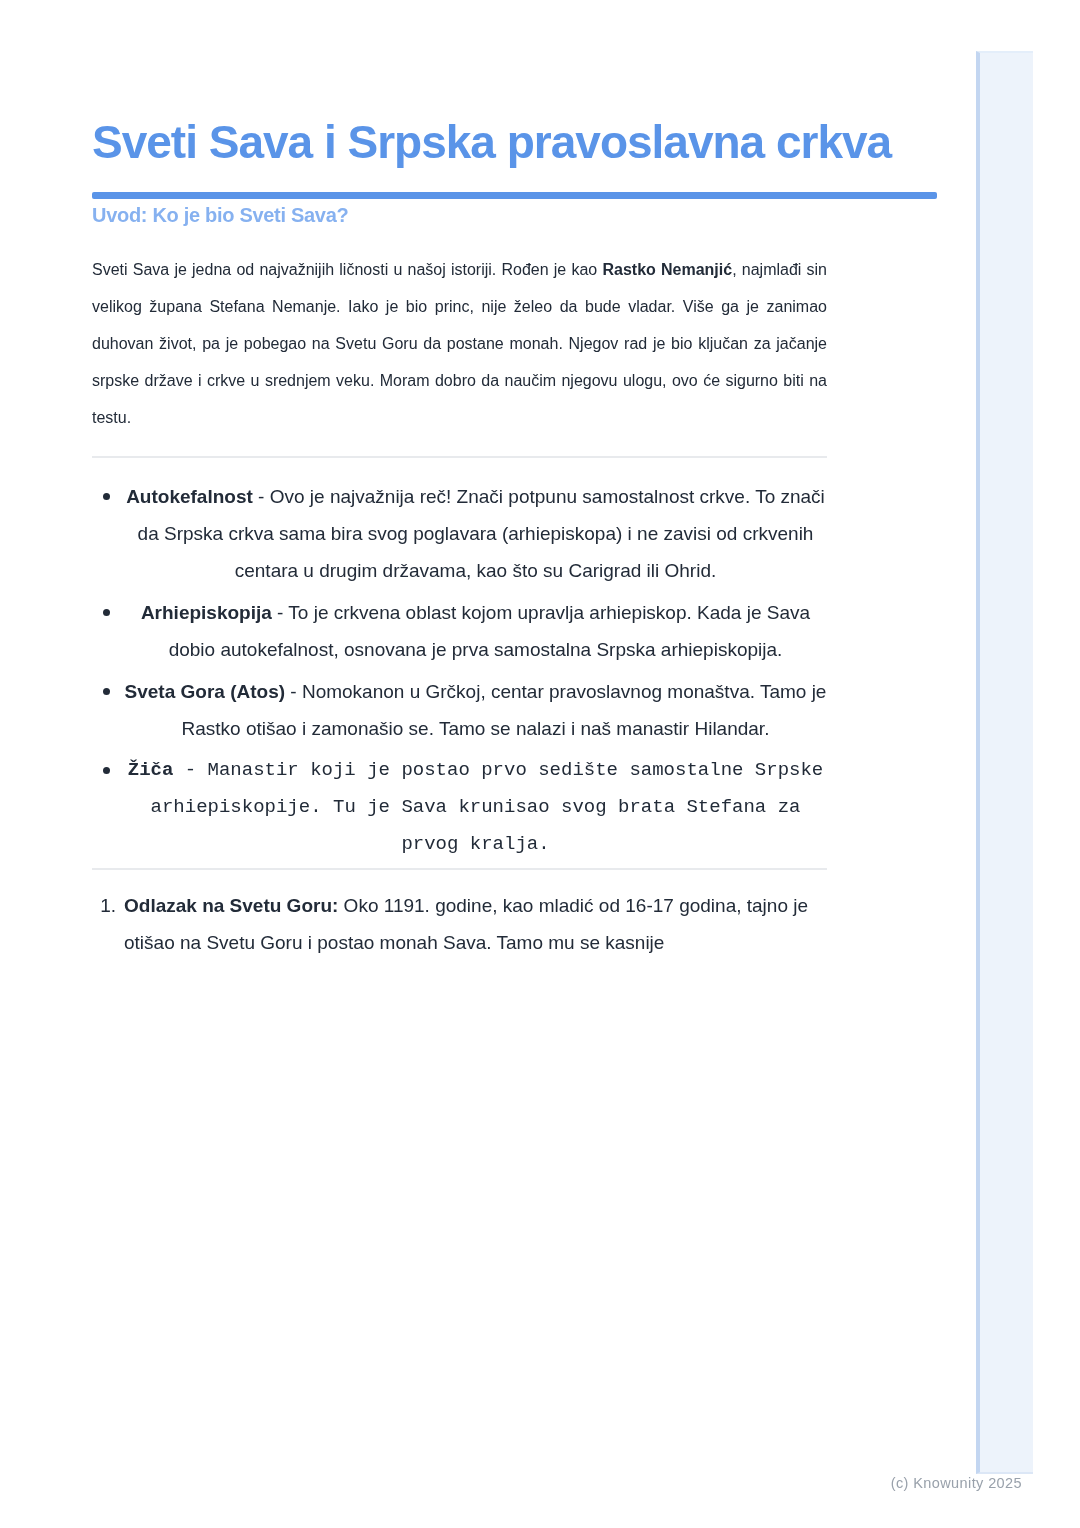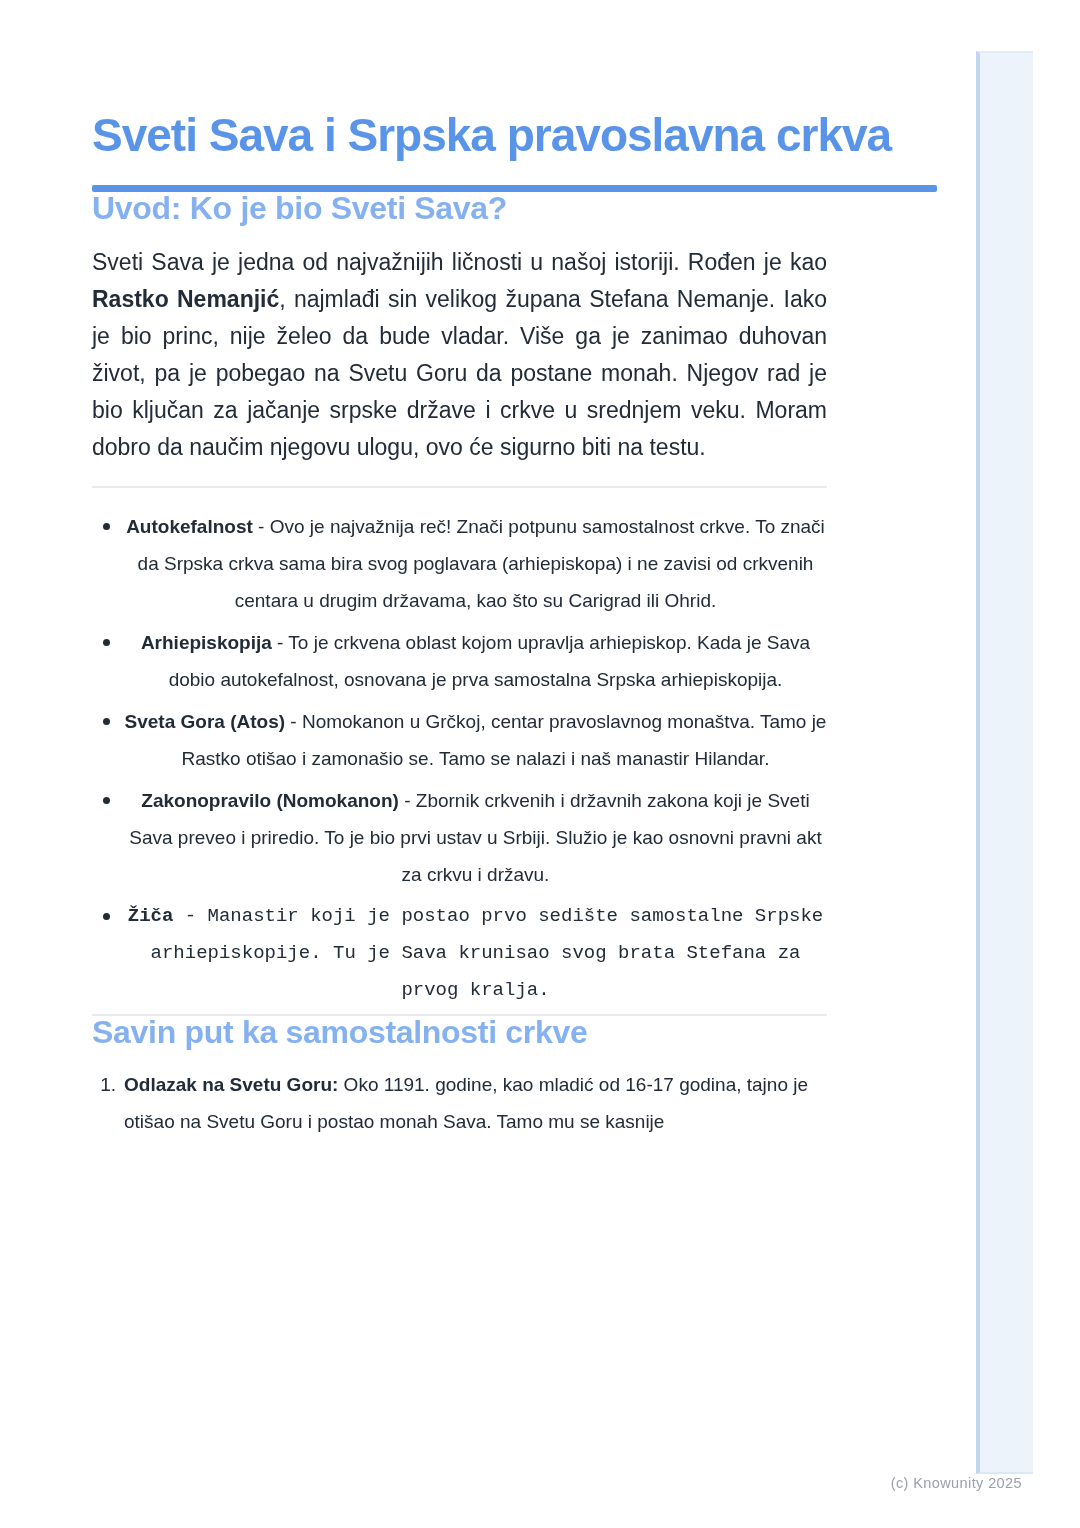--- a/index.html
+++ b/index.html
@@ -27,21 +27,21 @@
     border-left: 4px solid #c3d6f1;
     border-top: 2px solid #e4eefa;
     border-bottom: 2px solid #dce7f6;
     box-sizing: border-box;
     z-index: 0;
   }
 
   .content {
     position: absolute;
     left: 92px;
-    top: 4px;
+    top: 11px;
     width: 845px;
     z-index: 1;
   }
 
   h1.doc-title {
     margin: 98px 0 0 0;
     font-size: 46px;
     line-height: 66px;
     font-weight: bold;
     letter-spacing: -1px;
@@ -51,34 +51,34 @@
   .title-underline {
     margin-top: 17px;
     width: 845px;
     height: 7px;
     border-radius: 2px;
     background: #5a94e8;
   }
 
   h2.section-heading {
     margin: 0;
-    font-size: 32px;
+    font-size: 20px;
     line-height: 33px;
     font-weight: bold;
     letter-spacing: -0.3px;
     color: #86b1f0;
   }
   .h-uvod    { margin-top: 51px; }
   .h-pojmovi { margin-top: 38px; }
   .h-savin   { margin-top: 36px; }
 
   .para {
     width: 735px;
     margin: 19px 0 0 0;
-    font-size: 23px;
+    font-size: 16px;
     line-height: 37px;
     text-align: justify;
   }
 
   .section-divider {
     width: 735px;
     height: 2px;
     background: #e8eaed;
   }
   .d1 { margin-top: 20px; }
@@ -171,33 +171,28 @@
       <li>
         <span class="bullet-dot"></span>
         <div class="li-text"><strong>Arhiepiskopija</strong><span> - To je crkvena oblast kojom upravlja arhiepiskop. Kada je Sava dobio autokefalnost, osnovana je prva samostalna Srpska arhiepiskopija.</span></div>
       </li>
       <li>
         <span class="bullet-dot"></span>
         <div class="li-text"><strong>Sveta Gora (Atos)</strong><span> - Nomokanon u Grčkoj, centar pravoslavnog monaštva. Tamo je Rastko otišao i zamonašio se. Tamo se nalazi i naš manastir Hilandar.</span></div>
       </li>
       <li>
         <span class="bullet-dot"></span>
-        <div class="li-text"><strong>Zakonopravilo (Nomokanon)</strong><span> - Zbornik crkvenih i državnih zakona koji je Sveti Sava preveo i priredio. To je bio prvi ustav u Srbiji. Služio je kao osnovni pravni akt za crkvu i državu.</span></div>
-      </li>
-      <li>
-        <span class="bullet-dot"></span>
         <div class="li-text"><strong>Žiča</strong><span> - Manastir koji je postao prvo sedište samostalne Srpske arhiepiskopije. Tu je Sava krunisao svog brata Stefana za prvog kralja.</span></div>
       </li>
     </ul>
   </section>
 
   <div class="section-divider d2"></div>
 
   <section>
-    <h2 class="section-heading h-savin">Savin put ka samostalnosti crkve</h2>
     <ol class="steps">
       <li>
         <span class="num">1.</span>
         <div class="li-text"><strong>Odlazak na Svetu Goru:</strong><span> Oko 1191. godine, kao mladić od 16-17 godina, tajno je otišao na Svetu Goru i postao monah Sava. Tamo mu se kasnije</span></div>
       </li>
     </ol>
   </section>
 
 </main>
 

